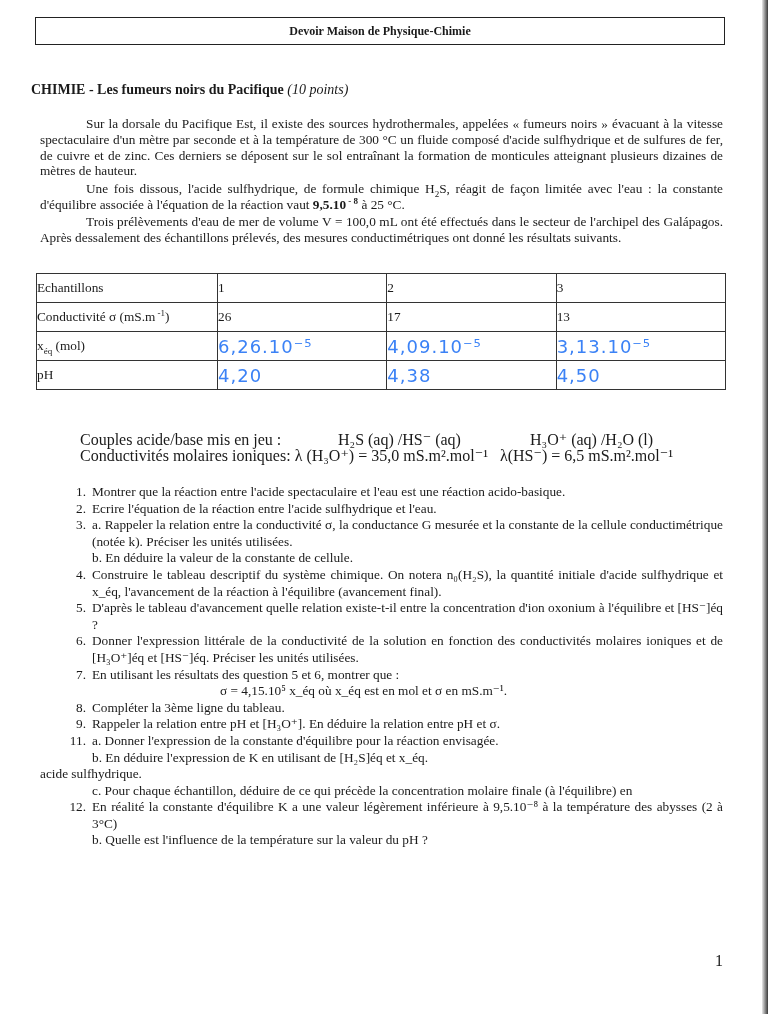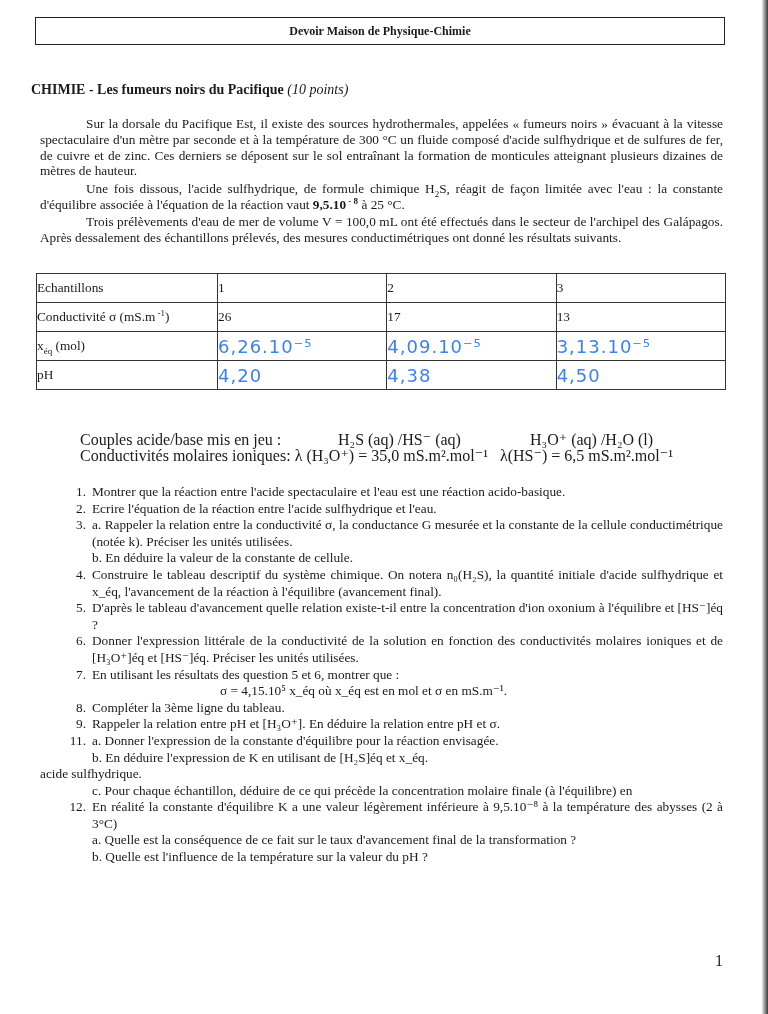--- a/index.html
+++ b/index.html
@@ -136,17 +136,16 @@
   <div class="q"><span class="num">6.</span><span>Donner l'expression littérale de la conductivité de la solution en fonction des conductivités molaires ioniques et de [H₃O⁺]éq et [HS⁻]éq. Préciser les unités utilisées.</span></div>
   <div class="q"><span class="num">7.</span><span>En utilisant les résultats des question 5 et 6, montrer que :</span></div>
   <div class="q q-formula"><span>σ = 4,15.10⁵ x_éq     où x_éq est en mol et σ en mS.m⁻¹.</span></div>
   <div class="q"><span class="num">8.</span><span>Compléter la 3ème ligne du tableau.</span></div>
   <div class="q"><span class="num">9.</span><span>Rappeler la relation entre pH et [H₃O⁺]. En déduire la relation entre pH et σ.</span></div>
   <div class="q"><span class="num">11.</span><span>a. Donner l'expression de la constante d'équilibre pour la réaction envisagée.</span></div>
   <div class="q"><span class="num"></span><span>b. En déduire l'expression de K en utilisant de [H₂S]éq et x_éq.</span></div>
   <div class="q q-cont"><span>acide sulfhydrique.</span></div>
   <div class="q"><span class="num"></span><span>c. Pour chaque échantillon, déduire de ce qui précède la concentration molaire finale (à l'équilibre) en</span></div>
   <div class="q"><span class="num">12.</span><span>En réalité la constante d'équilibre K a une valeur légèrement inférieure à 9,5.10⁻⁸ à la température des abysses (2 à 3°C)</span></div>
-  <div class="q"><span class="num"></span><span>a.  Quelle est la conséquence de ce fait sur le taux d'avancement final de la transformation ?</span></div>
   <div class="q"><span class="num"></span><span>b.  Quelle est l'influence de la température sur la valeur du pH ?</span></div>
 </div>
 
 <div class="page-num">1</div>
 
 </body></html>

